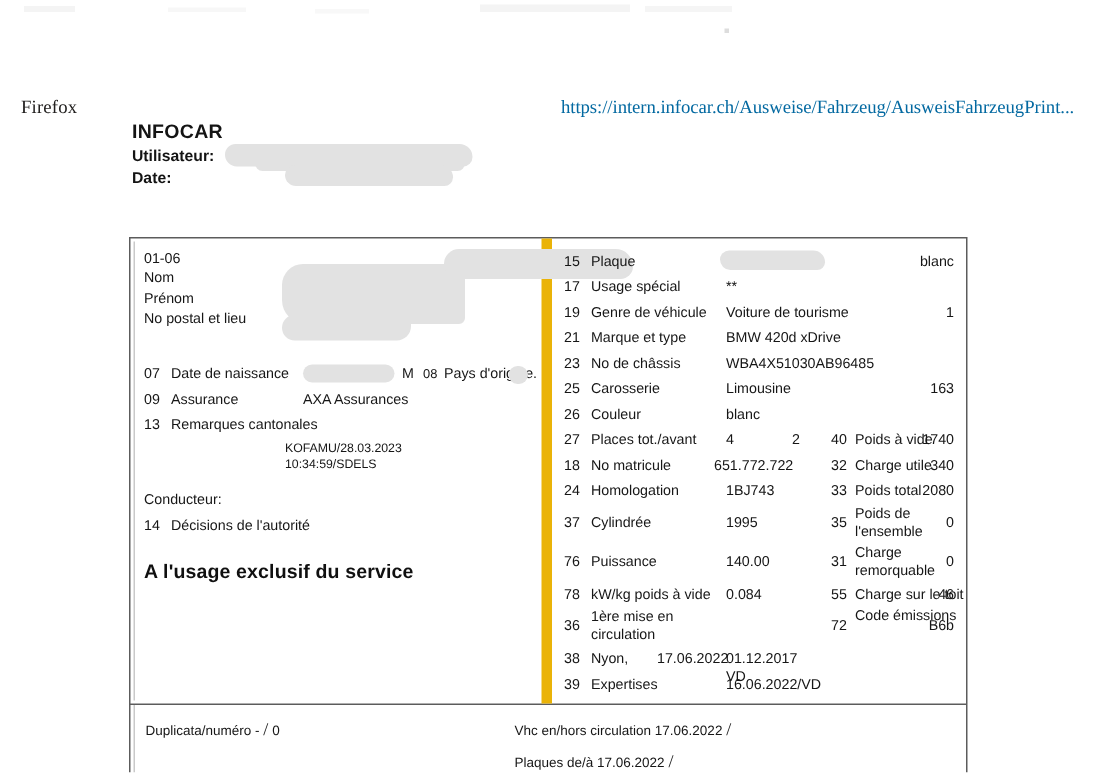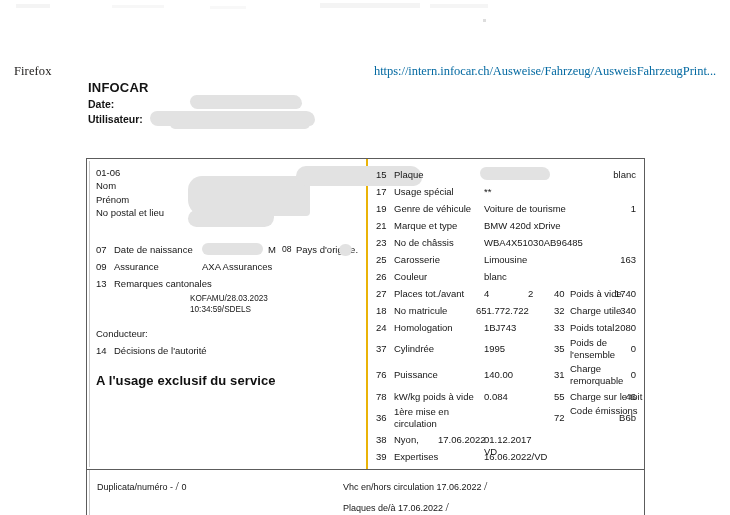--- a/index.html
+++ b/index.html
@@ -122,21 +122,21 @@
     position: absolute;
     left: 2px; top: 2px; bottom: 2px;
     width: 1px;
     background: #c9c9c9;
   }
   .col-left {
     position: absolute;
     left: 0; top: 0;
     width: 281px;
     height: 100%;
-    border-right: 2px solid #eab308;
+    border-right: 7px solid #eab308;
     box-sizing: border-box;
   }
   .col-right {
     position: absolute;
     left: 281px; top: 0;
     width: 278px;
     height: 100%;
     box-sizing: border-box;
   }
 
@@ -288,28 +288,28 @@
 
 <div class="print-header">
   <div class="app-name">Firefox</div>
   <div class="url">https://intern.infocar.ch/Ausweise/Fahrzeug/AusweisFahrzeugPrint...</div>
 </div>
 
 <div class="doc-title-block">
   <div class="brand">INFOCAR</div>
 
   <div class="meta-line">
-    <span class="lbl">Date:</span>
-    <span class="redaction red-date"></span>
-  </div>
-
-  <div class="meta-line">
     <span class="lbl">Utilisateur:</span>
     <span class="redaction red-user"></span>
     <span class="redaction red-user2"></span>
+  </div>
+
+  <div class="meta-line">
+    <span class="lbl">Date:</span>
+    <span class="redaction red-date"></span>
   </div>
 </div>
 
 <div class="sheet">
 
   <div class="col-left">
     <div class="lc-inner">
 
       <div class="owner-block">
         <div>01-06</div>

